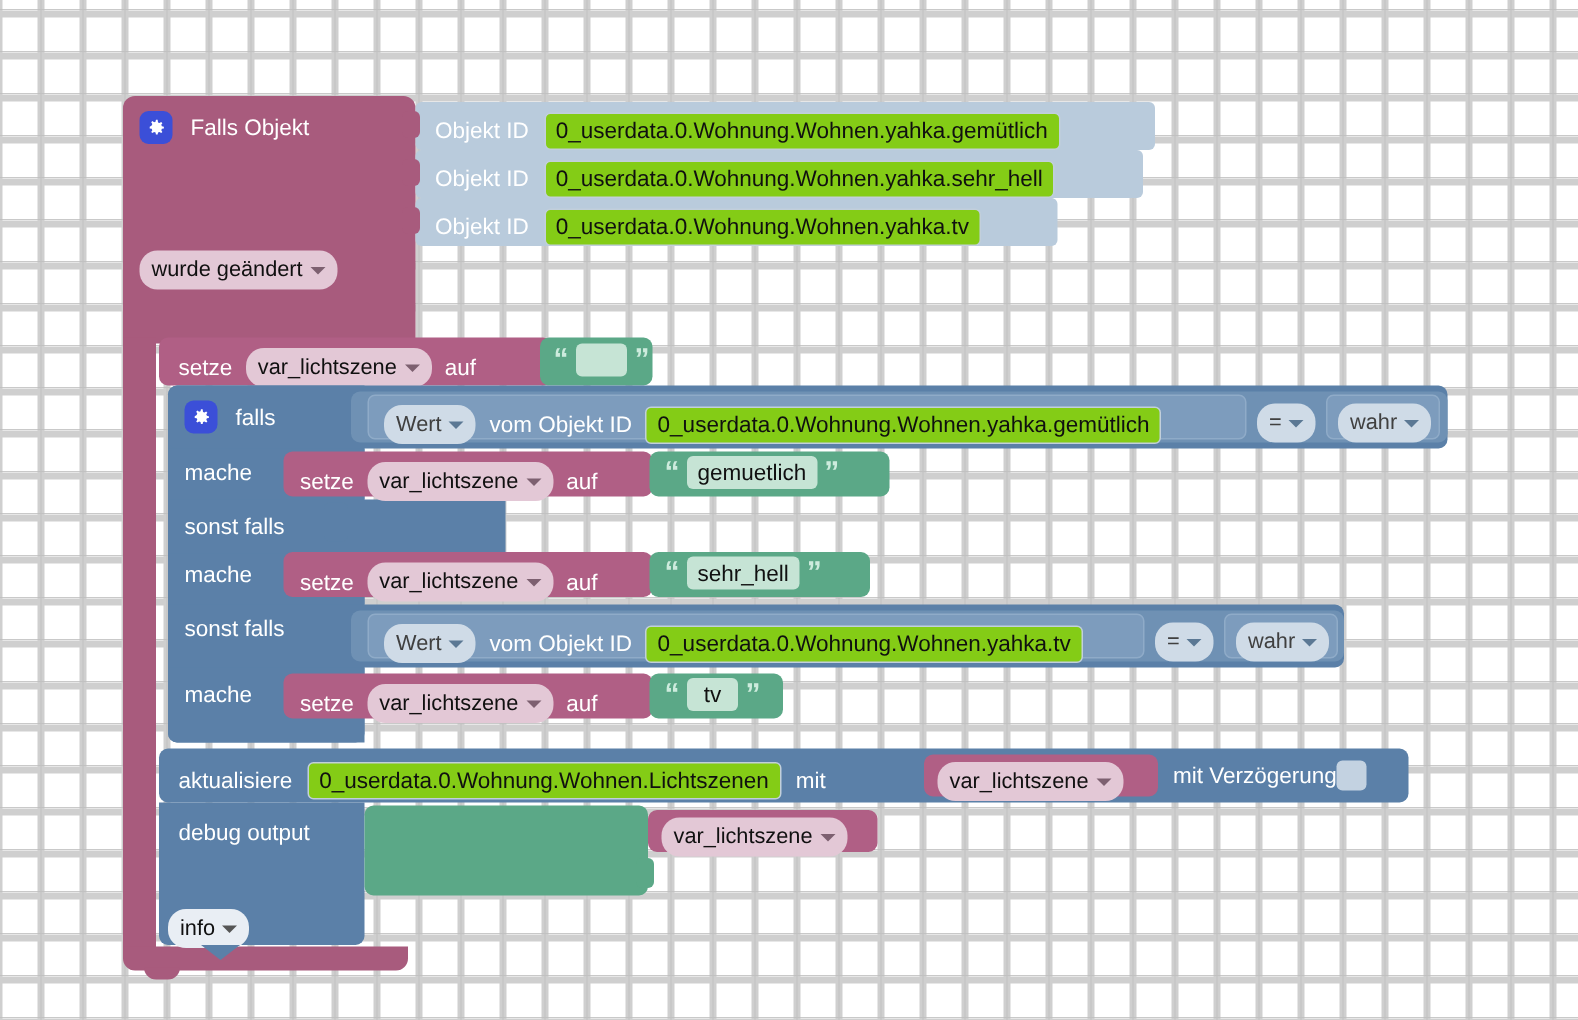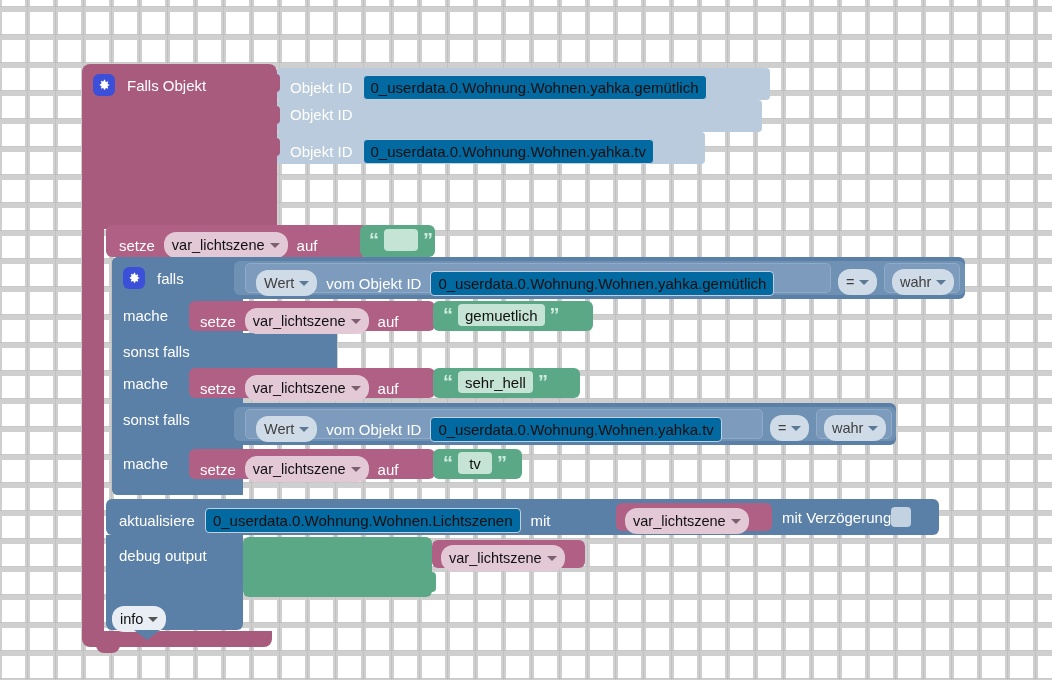--- a/index.html
+++ b/index.html
@@ -55,21 +55,21 @@
   .field-white{background:#e9eef4;color:#101010;}
   .caret{
     margin-left:5px;width:0;height:0;border-left:5px solid transparent;
     border-right:5px solid transparent;border-top:5px solid #7d6070;display:inline-block;
   }
   .caret-blue{border-top-color:#5b7894;}
   .caret-dark{border-top-color:#555;}
 
   .txt-field{
     display:inline-flex;align-items:center;
-    background:#0369a1;border:1px solid #c2cfdb;border-radius:4px;
+    background:#84cc16;border:1px solid #c2cfdb;border-radius:4px;
     color:#101010;font-size:15px;height:23px;padding:0 7px;white-space:nowrap;
   }
 
   .quote{color:#cdebdd;font-size:20px;font-weight:bold;line-height:1;}
   .str-chip{
     display:inline-flex;align-items:center;justify-content:center;
     background:#c6e4d5;border-radius:4px;min-width:20px;height:22px;padding:0 7px;
     color:#101010;font-size:15px;white-space:nowrap;
   }
 
@@ -110,32 +110,39 @@
 
   <div class="blk c-lightblue" style="left:277px;top:68px;width:493px;height:32px;border-radius:4px;"></div>
   <div class="blk row" style="left:290px;top:75px;gap:10px;">
     <span class="lbl">Objekt ID</span>
     <span class="txt-field">0_userdata.0.Wohnung.Wohnen.yahka.gemütlich</span>
   </div>
 
   <div class="blk c-lightblue" style="left:277px;top:100px;width:485px;height:32px;border-radius:4px;"></div>
   <div class="blk row" style="left:290px;top:107px;gap:10px;">
     <span class="lbl">Objekt ID</span>
+    <span class="txt-field">0_userdata.0.Wohnung.Wohnen.yahka.sehr_hell</span>
   </div>
 
   <div class="blk c-lightblue" style="left:277px;top:132px;width:428px;height:32px;border-radius:4px;"></div>
   <div class="blk row" style="left:290px;top:139px;gap:10px;">
     <span class="lbl">Objekt ID</span>
     <span class="txt-field">0_userdata.0.Wohnung.Wohnen.yahka.tv</span>
   </div>
 
   <div class="blk c-purple" style="left:268px;top:74px;width:12px;height:18px;border-radius:4px;"></div>
   <div class="blk c-purple" style="left:268px;top:106px;width:12px;height:18px;border-radius:4px;"></div>
   <div class="blk c-purple" style="left:268px;top:138px;width:12px;height:18px;border-radius:4px;"></div>
 
+  <div class="blk" style="left:93px;top:167px;">
+    <span class="field">
+      <span>wurde geändert</span>
+      <i class="caret"></i>
+    </span>
+  </div>
 
 
   <div class="blk c-vio" style="left:106px;top:225px;width:262px;height:32px;border-radius:6px;"></div>
   <div class="blk row" style="left:119px;top:232px;gap:9px;">
     <span class="lbl">setze</span>
     <span class="field">
       <span>var_lichtszene</span>
       <i class="caret"></i>
     </span>
     <span class="lbl">auf</span>

